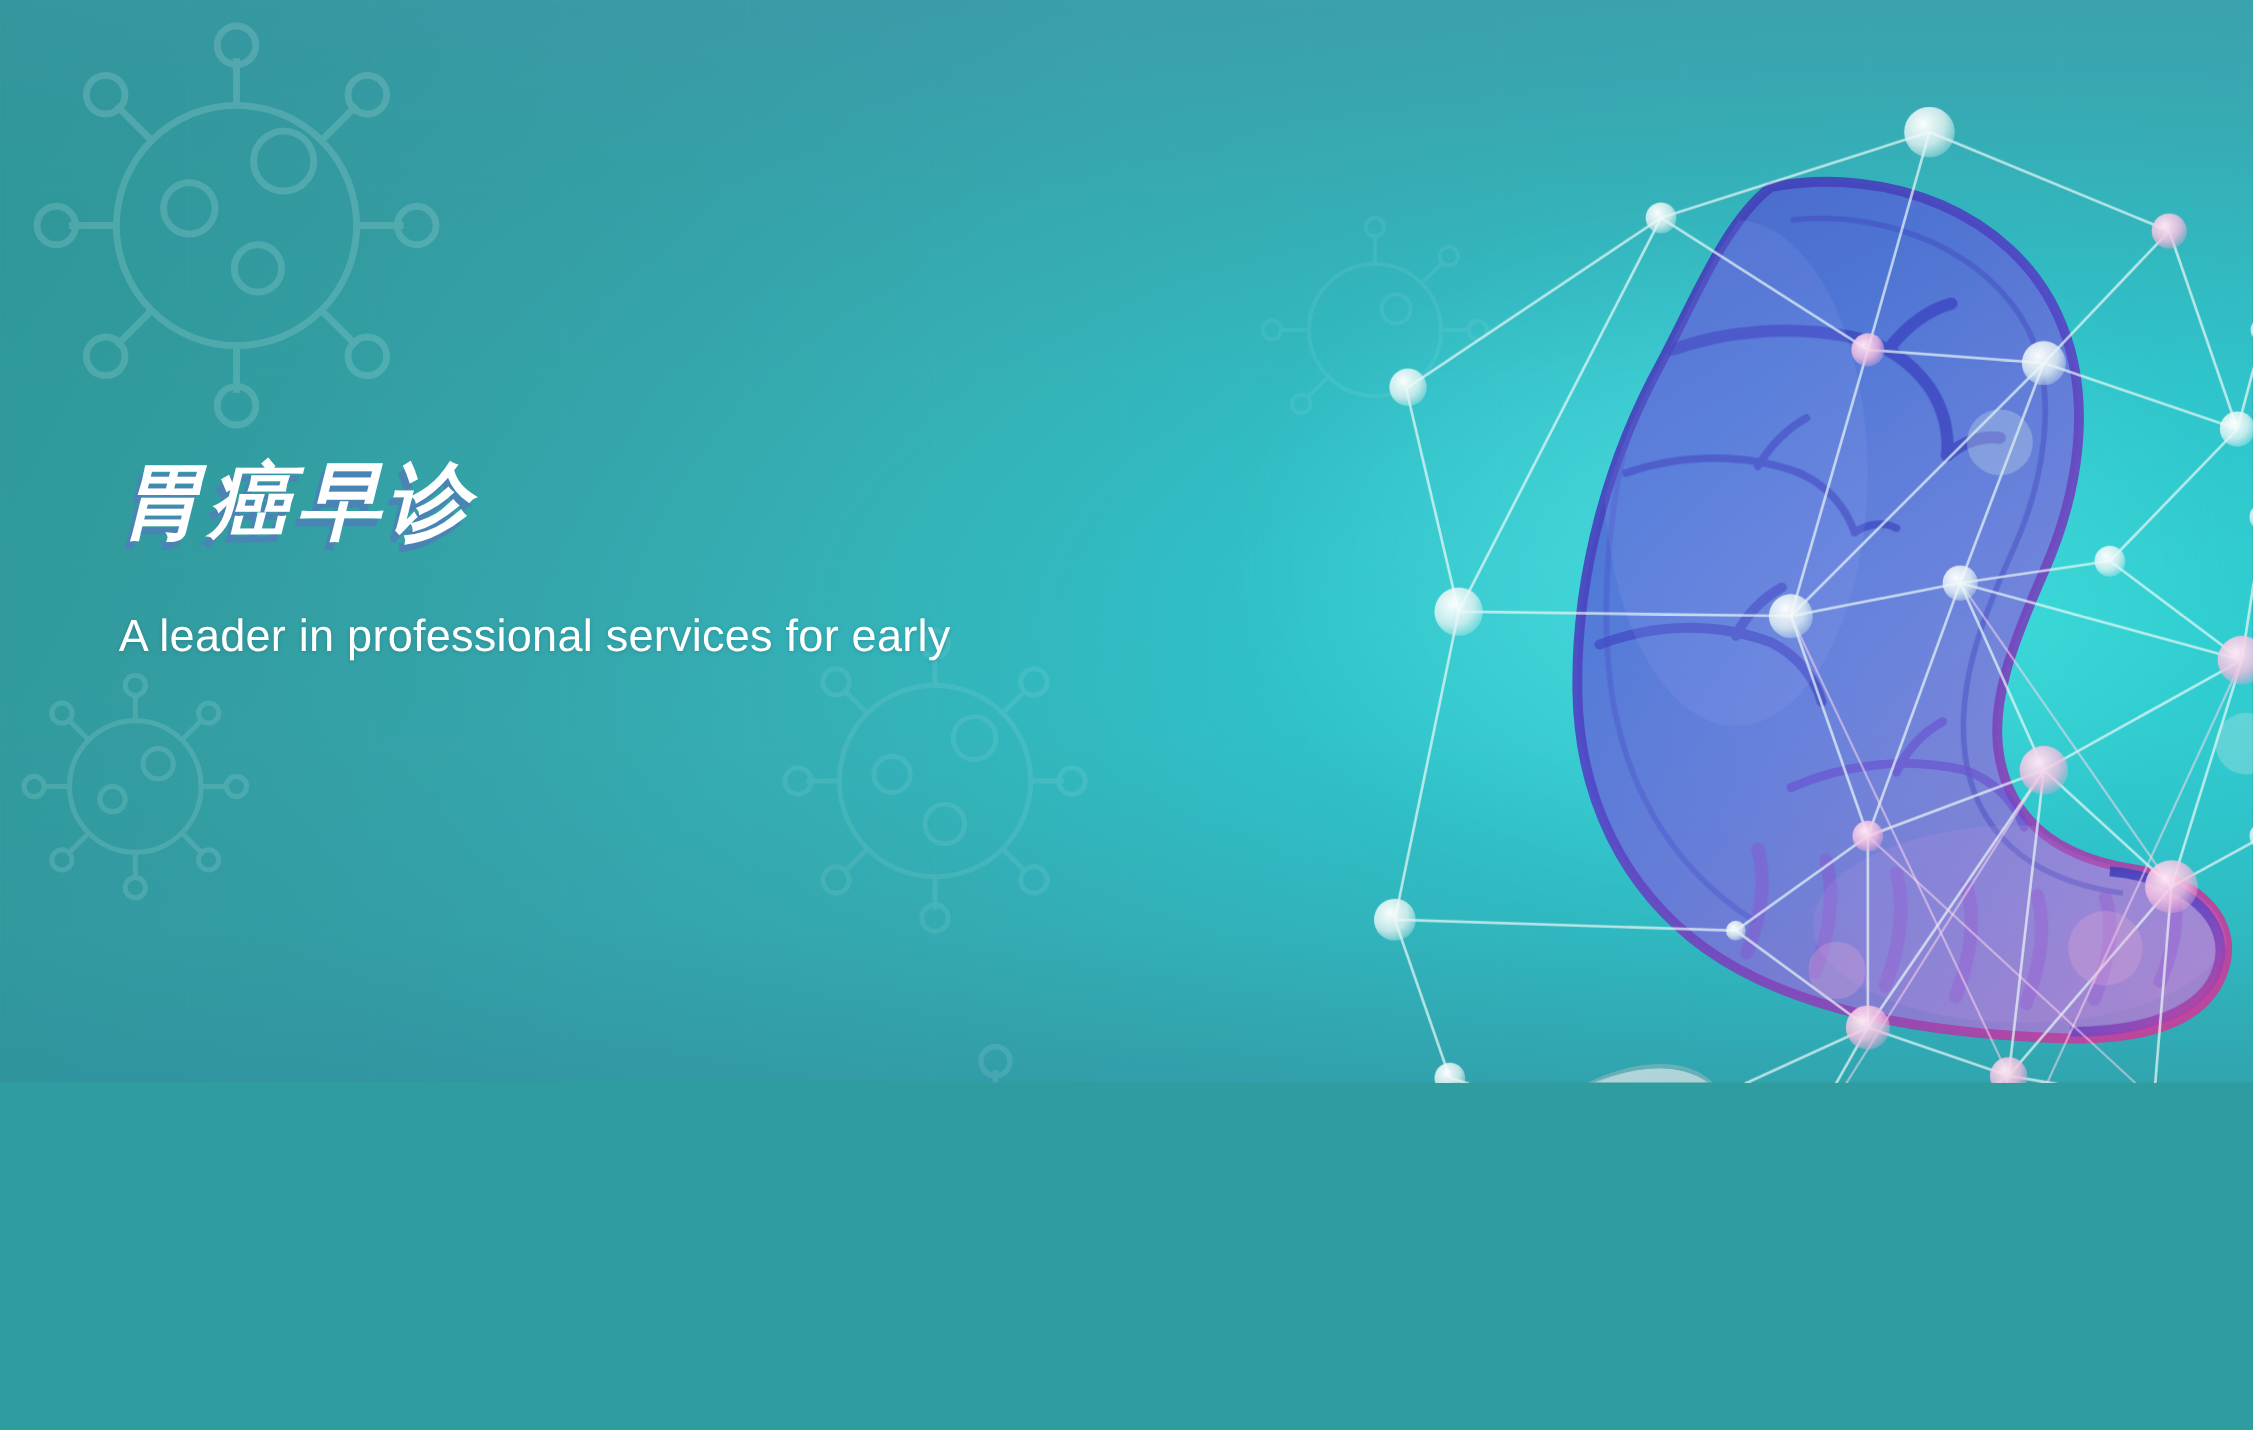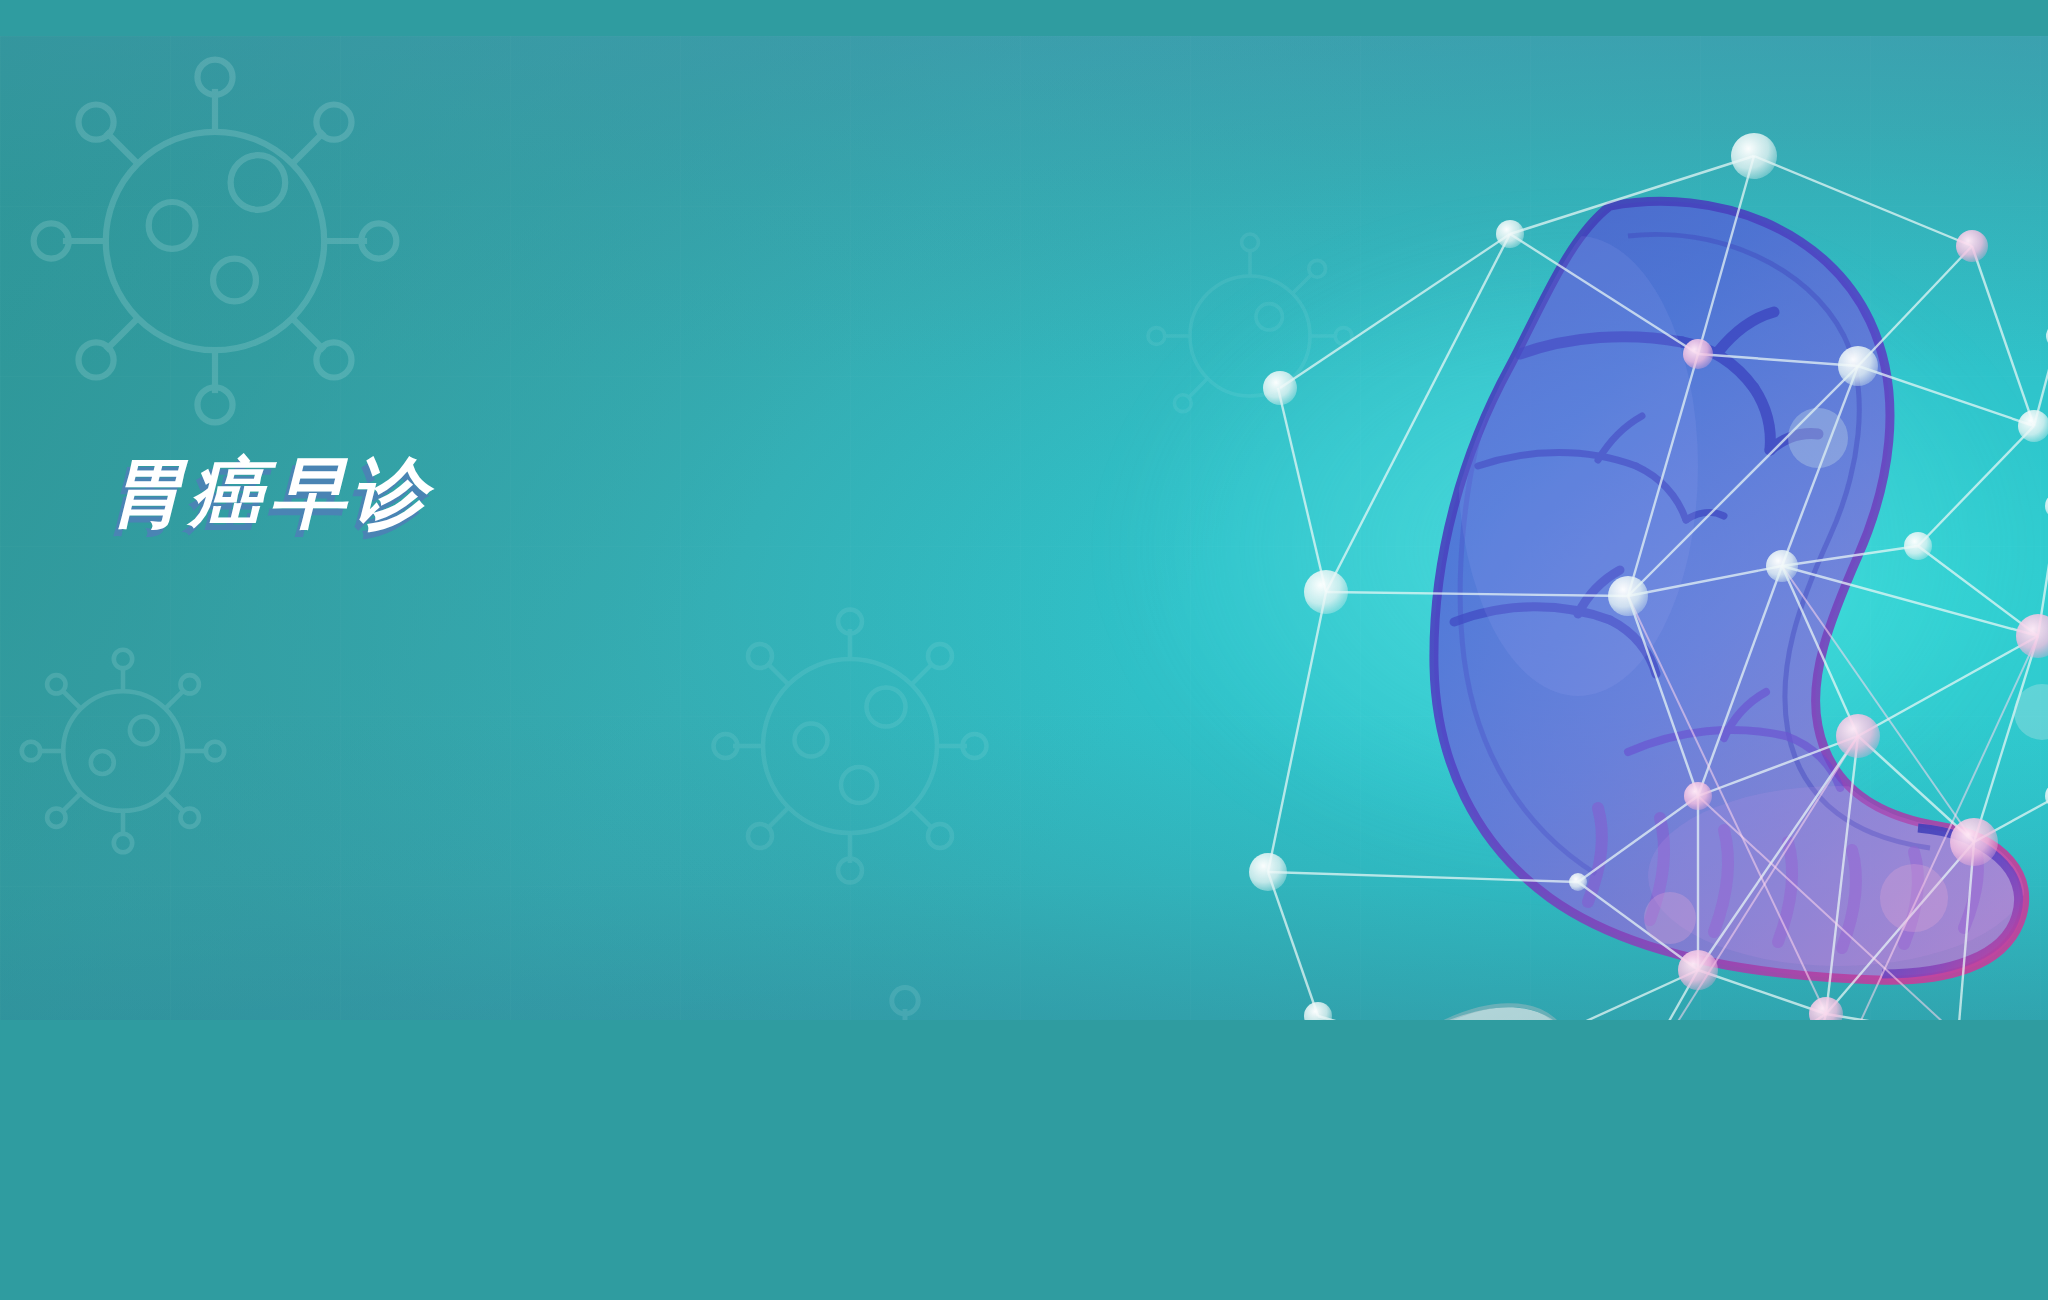--- a/index.html
+++ b/index.html
@@ -11,21 +11,20 @@
     background: #2f9ca0;
   }
   * { box-sizing: border-box; }
 
   .banner {
     position: relative;
     width: 2048px;
     height: 984px;
     overflow: hidden;
     font-family: "Liberation Sans", "DejaVu Sans", sans-serif;
-    margin-top: 36px;
   }
 
   
   .bg-base {
     position: absolute;
     inset: 0;
     background:
       radial-gradient(130% 110% at 88% 58%, #31d4d4 0%, #2fc4cb 22%, #35aeb5 44%, #389da8 64%, #3a8f9d 100%);
   }
   .bg-tint-left {
@@ -520,16 +519,17 @@
         <circle cx="884" cy="676" r="28" fill="#cfe9ea"></circle>
         <circle cx="512" cy="882" r="26" fill="#e6a8d8"></circle>
         <circle cx="604" cy="1092" r="30" fill="#d8ecee"></circle>
       </g>
     </svg>
   </div>
 
   <div class="copy">
     <div class="headline">胃癌早诊</div>
     <div class="subhead">
+      <div>A leader in professional services for early</div>
     </div>
   </div>
 
 </div>
 
 </body></html>

